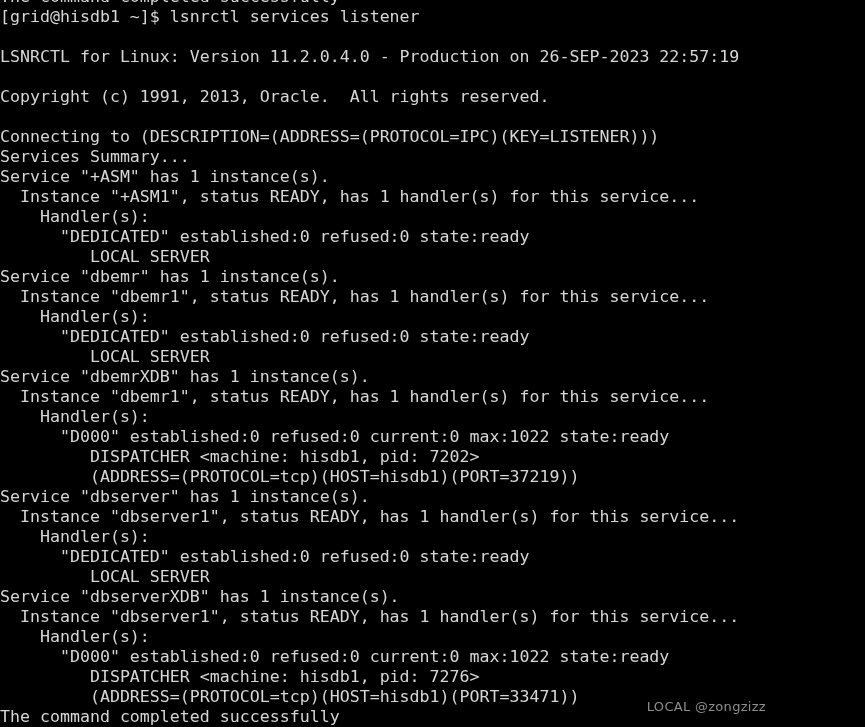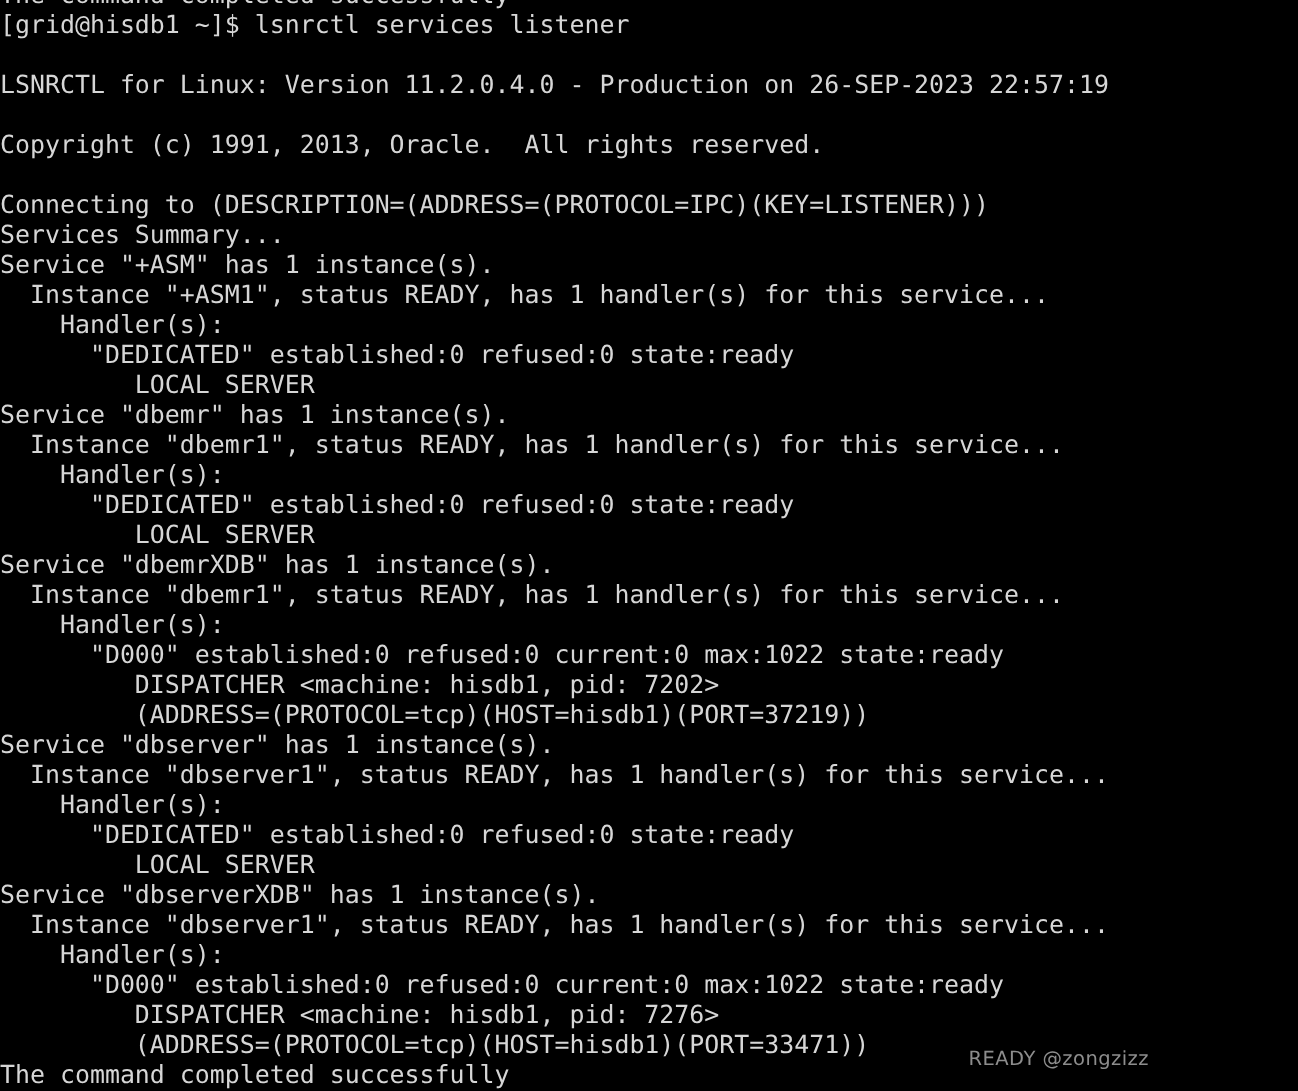--- a/index.html
+++ b/index.html
@@ -59,14 +59,14 @@
     color: #8d8d8d;
     letter-spacing: 0.3px;
     user-select: none;
   }
 </style>
 </head>
 <body>
 
 <div id="terminal">
   <div id="screen"><span class="line">The command completed successfully</span><span class="line">[grid@hisdb1 ~]$ lsnrctl services listener</span><span class="line blank"></span><span class="line">LSNRCTL for Linux: Version 11.2.0.4.0 - Production on 26-SEP-2023 22:57:19</span><span class="line blank"></span><span class="line">Copyright (c) 1991, 2013, Oracle.  All rights reserved.</span><span class="line blank"></span><span class="line">Connecting to (DESCRIPTION=(ADDRESS=(PROTOCOL=IPC)(KEY=LISTENER)))</span><span class="line">Services Summary...</span><span class="line">Service "+ASM" has 1 instance(s).</span><span class="line">  Instance "+ASM1", status READY, has 1 handler(s) for this service...</span><span class="line">    Handler(s):</span><span class="line">      "DEDICATED" established:0 refused:0 state:ready</span><span class="line">         LOCAL SERVER</span><span class="line">Service "dbemr" has 1 instance(s).</span><span class="line">  Instance "dbemr1", status READY, has 1 handler(s) for this service...</span><span class="line">    Handler(s):</span><span class="line">      "DEDICATED" established:0 refused:0 state:ready</span><span class="line">         LOCAL SERVER</span><span class="line">Service "dbemrXDB" has 1 instance(s).</span><span class="line">  Instance "dbemr1", status READY, has 1 handler(s) for this service...</span><span class="line">    Handler(s):</span><span class="line">      "D000" established:0 refused:0 current:0 max:1022 state:ready</span><span class="line">         DISPATCHER &lt;machine: hisdb1, pid: 7202&gt;</span><span class="line">         (ADDRESS=(PROTOCOL=tcp)(HOST=hisdb1)(PORT=37219))</span><span class="line">Service "dbserver" has 1 instance(s).</span><span class="line">  Instance "dbserver1", status READY, has 1 handler(s) for this service...</span><span class="line">    Handler(s):</span><span class="line">      "DEDICATED" established:0 refused:0 state:ready</span><span class="line">         LOCAL SERVER</span><span class="line">Service "dbserverXDB" has 1 instance(s).</span><span class="line">  Instance "dbserver1", status READY, has 1 handler(s) for this service...</span><span class="line">    Handler(s):</span><span class="line">      "D000" established:0 refused:0 current:0 max:1022 state:ready</span><span class="line">         DISPATCHER &lt;machine: hisdb1, pid: 7276&gt;</span><span class="line">         (ADDRESS=(PROTOCOL=tcp)(HOST=hisdb1)(PORT=33471))</span><span class="line">The command completed successfully</span></div>
-  <div id="watermark">READY @zongzizz</div>
+  <div id="watermark">LOCAL @zongzizz</div>
 </div>
 
 </body></html>

